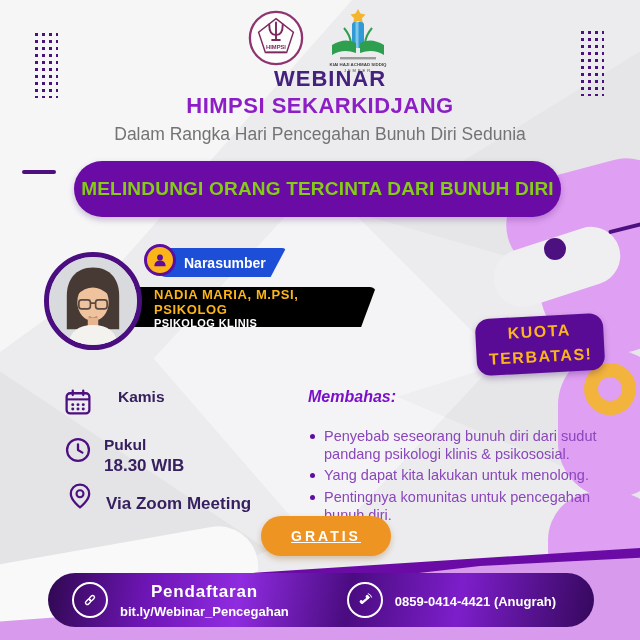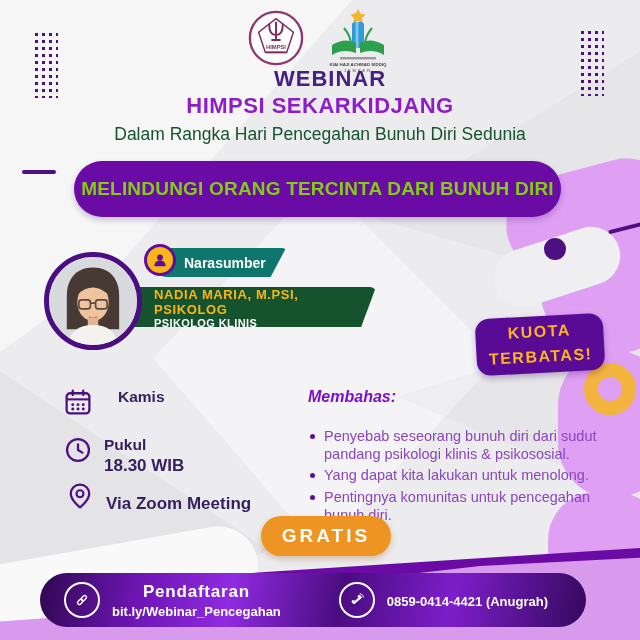--- a/index.html
+++ b/index.html
@@ -28,49 +28,49 @@
 
   .blob { position:absolute; background:#df9ff3; }
 
   
   .logo-row { position:absolute; top:8px; left:0; width:100%; display:flex; justify-content:center; align-items:flex-start; gap:18px; }
   .event-type { position:absolute; top:66px; width:100%; text-align:center;
     font-size:22px; font-weight:800; letter-spacing:1px; color:#44217d;padding-left:20px; }
   .organizer { position:absolute; top:93px; width:100%; text-align:center;
     font-size:22px; font-weight:800; letter-spacing:.5px; color:#8d1ec6; }
   .occasion { position:absolute; top:124px; width:100%; text-align:center;
-    font-size:17.5px; font-weight:500; color:#14532d; }
+    font-size:17.5px; font-weight:500; color:#737373; }
 
   .title-banner {
     position:absolute; left:74px; top:161px; width:487px; height:56px;
     background:#6b0ba5; border-radius:28px;
     display:flex; align-items:center; justify-content:center;
     box-shadow:0 3px 6px rgba(60,10,100,.25);
   }
   .title-banner span { font-size:19px; font-weight:800; color:#84cc16; letter-spacing:.2px; }
 
   
   .photo-ring {
     position:absolute; left:44px; top:252px; width:98px; height:98px;
     border-radius:50%; border:5px solid #4a0e80; overflow:hidden; background:#d9dadd; z-index:5;
   }
   .speaker-badge {
     position:absolute; left:158px; top:248px; width:128px; height:29px;
-    background:#0f766e; border-radius:8px 4px 10px 8px;
+    background:#1d4ed8; border-radius:8px 4px 10px 8px;
     clip-path:polygon(0 0,100% 0,88% 100%,0 100%);
     display:flex; align-items:center; padding-left:26px; z-index:4;
   }
   .speaker-badge span { color:#fff; font-size:14px; font-weight:800; }
   .badge-avatar {
     position:absolute; left:144px; top:244px; width:32px; height:32px; border-radius:50%;
     background:#fcb519; border:3px solid #5e0d9e; display:flex; align-items:center; justify-content:center; z-index:5;
   }
   .name-banner {
     position:absolute; left:128px; top:287px; width:248px; height:40px;
-    background:#14532d; border-radius:6px 6px 14px 6px;
+    background:#000000; border-radius:6px 6px 14px 6px;
     clip-path:polygon(0 0,100% 0,94% 100%,0 100%);
     display:flex; flex-direction:column; justify-content:space-between; padding-left:26px; z-index:4;
     box-shadow:0 3px 5px rgba(60,10,100,.3);
   }
   .speaker-name { color:#fcb519; font-size:13px; font-weight:800; letter-spacing:.6px; }
   .speaker-cred { color:#fff; font-size:11px; font-weight:600; letter-spacing:.4px; margin-top:0; }
 
   .quota-badge {
     position:absolute; left:476px; top:316px; width:128px; height:57px;
     background:#5a0b96; border-radius:14px; transform:rotate(-3deg);
@@ -103,33 +103,33 @@
     content:""; position:absolute; left:2px; top:6px; width:5px; height:5px;
     border-radius:50%; background:#5e0d9e;
   }
 
   .gratis-btn {
     position:absolute; left:261px; top:516px; width:130px; height:40px;
     background:#ee9422; border-radius:20px;
     display:flex; align-items:center; justify-content:center; z-index:6;
     box-shadow:0 3px 6px rgba(150,80,0,.3);
   }
-  .gratis-btn span { color:#fff; font-size:19px; font-weight:800; letter-spacing:3px; }
+  .gratis-btn span { color:#fff; font-size:14px; font-weight:800; letter-spacing:3px;text-decoration:underline; }
 
   
   .swoosh { position:absolute; left:-70px; top:548px; width:330px; height:80px;
     background:#f9f9fa; border-radius:40px; transform:rotate(-10deg); z-index:1; }
   .purple-strip { position:absolute; left:150px; top:548px; width:490px; height:42px;
     background:#6b0ba5; clip-path:polygon(0 75%,100% 0,100% 100%,0 100%); z-index:2; }
   .bottom-band { position:absolute; left:0; top:556px; width:640px; height:84px;
     background:#d79aec; z-index:3;
     clip-path:polygon(0 78%,18% 68%,45% 38%,75% 12%,100% 2%,100% 100%,0 100%); }
 
   .footer-bar {
-    position:absolute; left:40px; top:573px; width:546px; height:54px; border-radius:27px;
+    position:absolute; left:48px; top:573px; width:546px; height:54px; border-radius:27px;
     background:linear-gradient(100deg,#2f0850 0%,#6d15b4 18%,#8f2be0 35%,#4a0c80 55%,#7d1ecb 75%,#35085c 100%);
     display:flex; align-items:center; justify-content:space-between;
     padding:0 38px 0 24px; z-index:7;
   }
   .footer-group { display:flex; align-items:center; gap:12px; }
   .footer-icon-circle {
     width:36px; height:36px; border-radius:50%; border:2.5px solid #fff;
     display:flex; align-items:center; justify-content:center; flex:0 0 36px;
   }
   .footer-texts { display:flex; flex-direction:column; align-items:center; }

